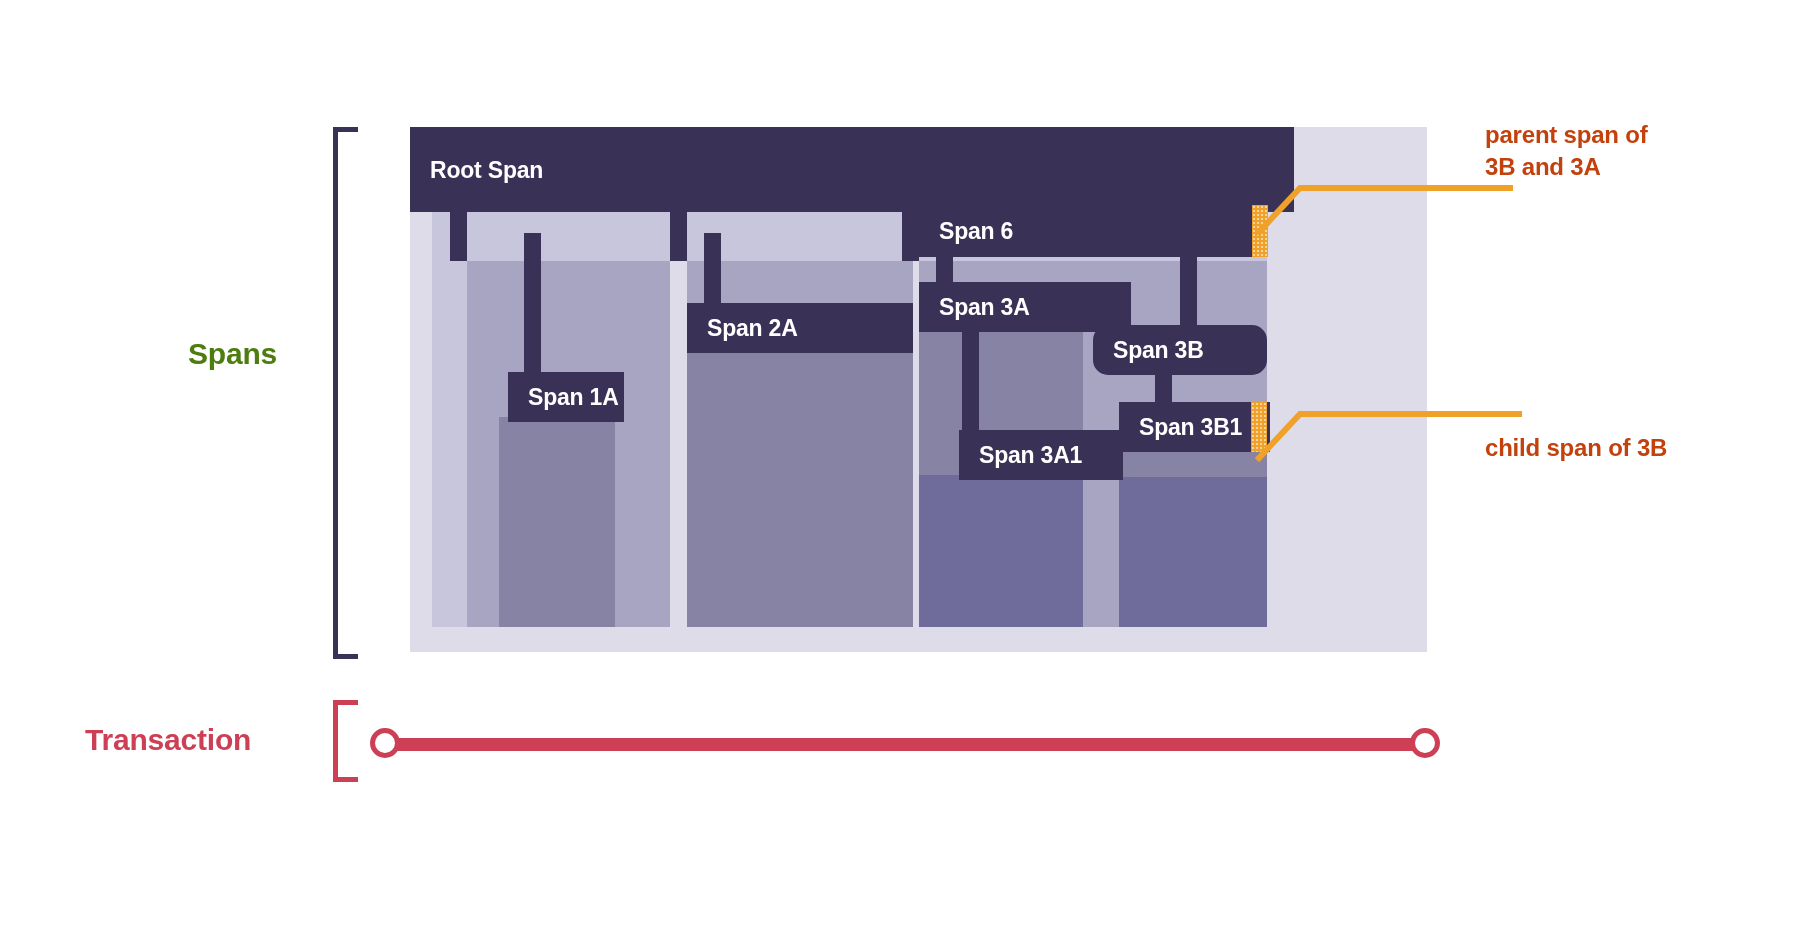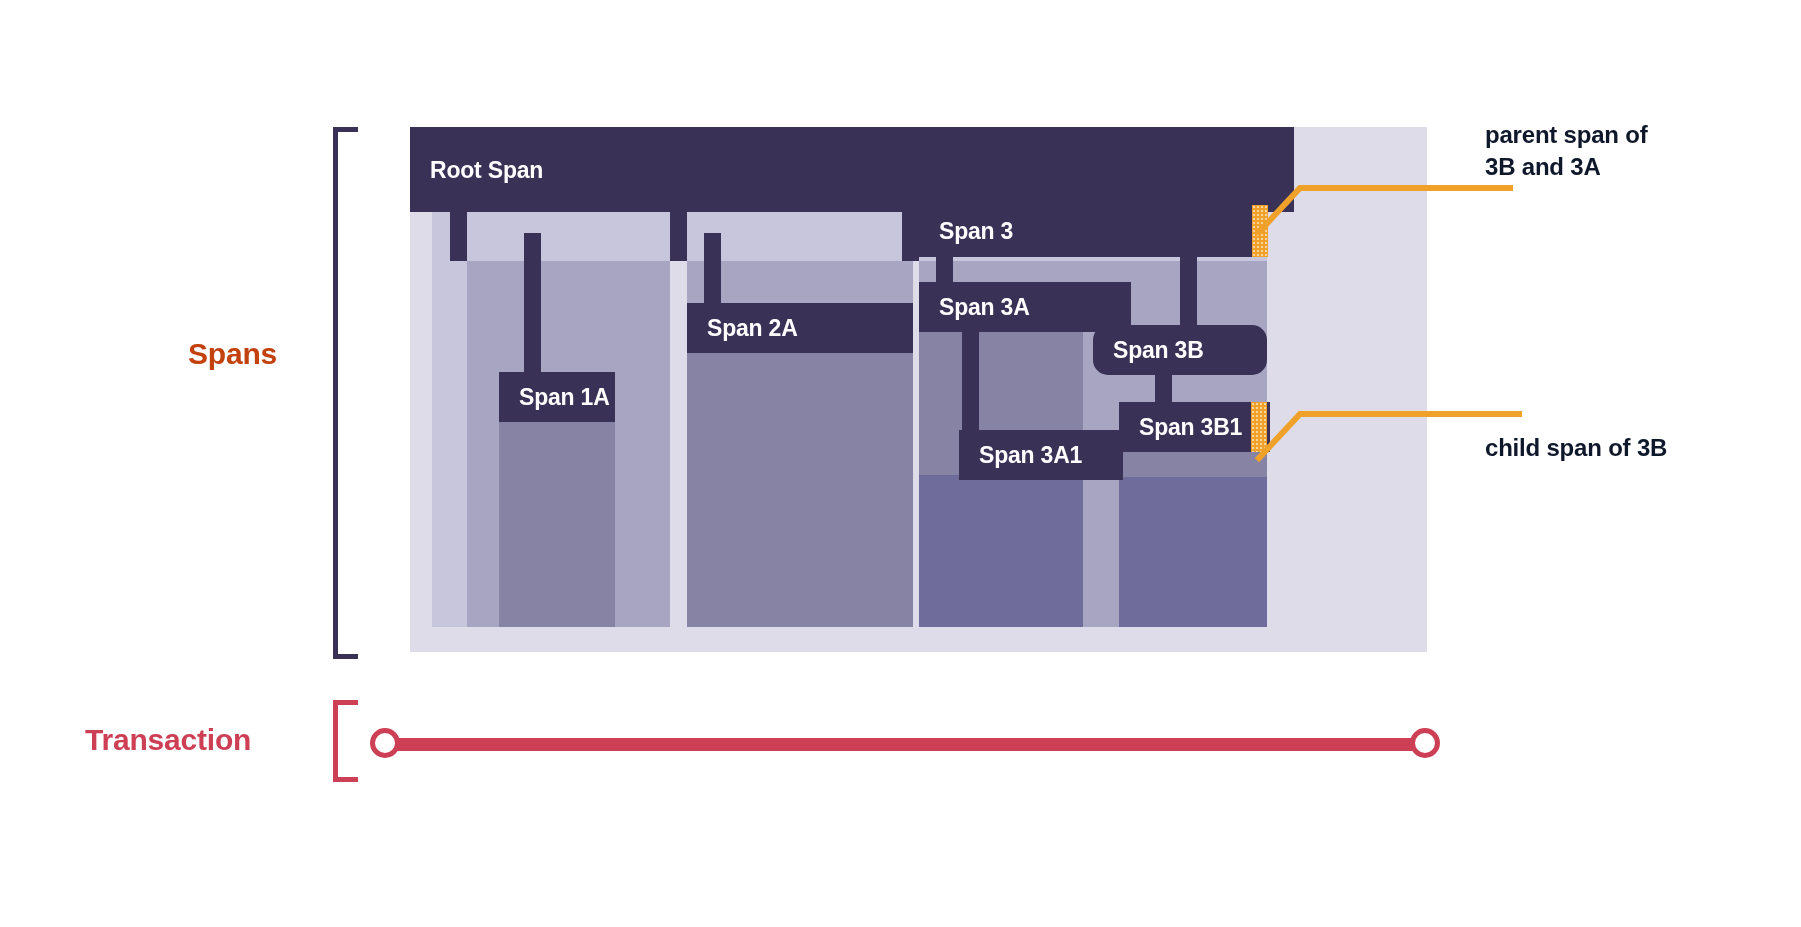--- a/index.html
+++ b/index.html
@@ -26,21 +26,21 @@
   .axis-label {
     position: absolute;
     font-weight: bold;
     letter-spacing: -0.2px;
     white-space: nowrap;
   }
   #spans-label {
     left: 188px;
     top: 337px;
     font-size: 30px;
-    color: #c2410c;
+    color: #4d7c0f;
   }
   #transaction-label {
     left: 85px;
     top: 723px;
     font-size: 30px;
     color: #cd3f55;
   }
 
   
   .bracket {
@@ -103,21 +103,21 @@
     position: absolute;
     background: #efa12a;
     background-image:
       radial-gradient(circle at 2px 2px, rgba(255,255,255,0.55) 1px, transparent 1.2px);
     background-size: 4px 4px;
   }
 
   
   .annotation {
     position: absolute;
-    color: #0f172a;
+    color: #c2410c;
     font-size: 24px;
     font-weight: bold;
     line-height: 1.32;
     letter-spacing: -0.2px;
     white-space: pre-line;
   }
   #annotation-parent { left: 1485px; top: 119px; }
   #annotation-child  { left: 1485px; top: 432px; }
 
   #leader-lines {
@@ -199,30 +199,30 @@
     <div class="connector" style="left:492px; top:53px; width:17px; height:81px;"></div>
     <div class="connector" style="left:526px; top:106px; width:17px; height:95px;"></div>
     <div class="connector" style="left:552px; top:176px; width:17px; height:172px;"></div>
     <div class="connector" style="left:770px; top:106px; width:17px; height:140px;"></div>
     <div class="connector" style="left:745px; top:218px; width:17px; height:77px;"></div>
 
     <div class="span-bar" style="left:0px; top:0px; width:884px; height:85px;">
       <span class="span-title">Root Span</span>
     </div>
 
-    <div class="span-bar" style="left:89px; top:245px; width:116px; height:50px;">
+    <div class="span-bar" style="left:98px; top:245px; width:116px; height:50px;">
       <span class="span-title">Span 1A</span>
     </div>
 
     <div class="span-bar" style="left:277px; top:176px; width:226px; height:50px;">
       <span class="span-title">Span 2A</span>
     </div>
 
     <div class="span-bar" style="left:509px; top:78px; width:348px; height:52px;">
-      <span class="span-title">Span 3</span>
+      <span class="span-title">Span 6</span>
     </div>
     <div class="span-bar" style="left:509px; top:155px; width:212px; height:50px;">
       <span class="span-title">Span 3A</span>
     </div>
     <div class="span-bar" style="left:509px; top:303px; width:164px; height:50px;margin-left:40px;">
       <span class="span-title">Span 3A1</span>
     </div>
     <div class="span-bar" style="left:683px; top:198px; width:174px; height:50px;border-radius:15px;">
       <span class="span-title">Span 3B</span>
     </div>

